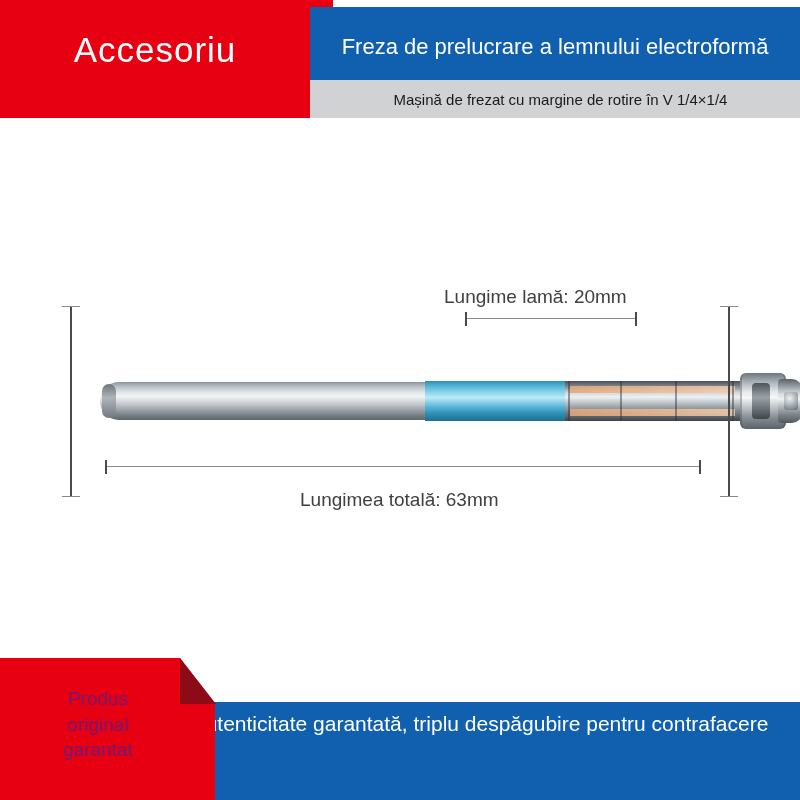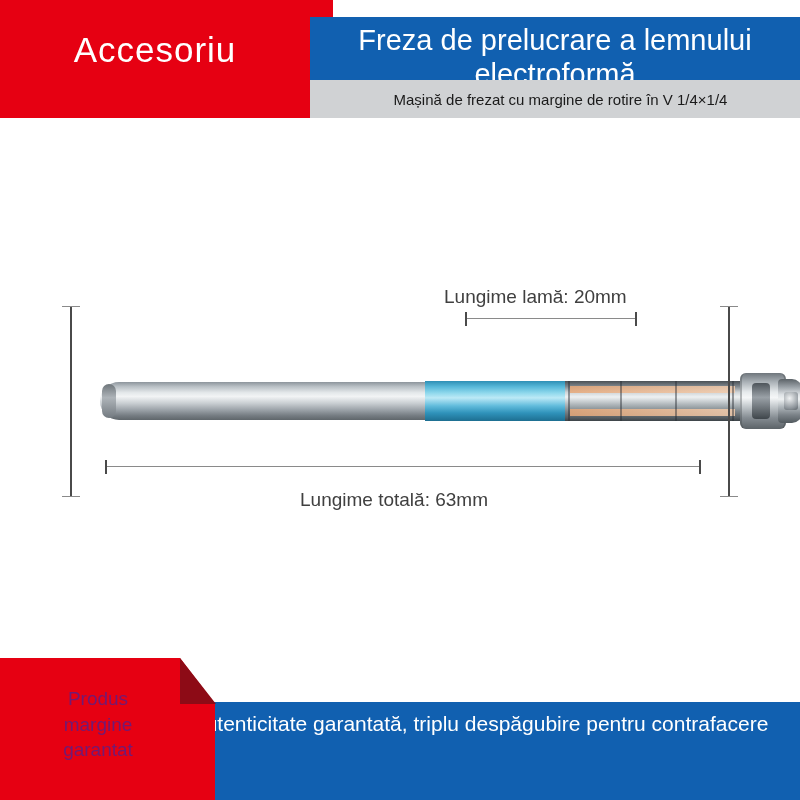--- a/index.html
+++ b/index.html
@@ -34,31 +34,31 @@
     left: 0;
     top: 30px;
     width: 310px;
     text-align: center;
     color: #ffffff;
     font-size: 35px;
     letter-spacing: 1px;
   }
   .header-blue {
     position: absolute;
-    left: 310px; top: 17px;
+    left: 310px; top: 7px;
     width: 490px;
     height: 80px;
     background: #1160b0;
     color: #ffffff;
     display: flex;
     align-items: center;
     justify-content: center;
     text-align: center;
     line-height: 1.18;
-    font-size: 29px;
+    font-size: 22px;
   }
   .header-sub {
     position: absolute;
     left: 310px;
     top: 80px;
     width: 501px;
     height: 38px;
     background: #d0d2d4;
     color: #1a1a1a;
     display: flex;
@@ -296,34 +296,34 @@
   </div>
 
   <div class="meas-label blade-label">Lungime lamă: 20mm</div>
   <div class="hline" style="left:465px; top:200px; width:171px;"></div>
   <div class="vtick" style="left:465px; top:194px; height:14px;"></div>
   <div class="vtick" style="left:635px; top:194px; height:14px;"></div>
 
   <div class="hline" style="left:105px; top:348px; width:595px;"></div>
   <div class="vtick" style="left:105px; top:342px; height:14px;"></div>
   <div class="vtick" style="left:699px; top:342px; height:14px;"></div>
-  <div class="meas-label total-label">Lungime totală: 63mm</div>
+  <div class="meas-label total-label">Lungimea totală: 63mm</div>
 
   <div class="vline" style="left:70px; top:188px; height:190px; width:2px; background:#4a4a4a;"></div>
   <div class="hline" style="left:62px; top:188px; width:18px;"></div>
   <div class="hline" style="left:62px; top:378px; width:18px;"></div>
 
   <div class="vline" style="left:728px; top:188px; height:190px; width:2px; background:#4a4a4a;"></div>
   <div class="hline" style="left:720px; top:188px; width:18px;"></div>
   <div class="hline" style="left:720px; top:378px; width:18px;"></div>
 </div>
 
 <div class="footer">
   <div class="footer-blue"></div>
   <div class="footer-blue-text">Autenticitate garantată, triplu despăgubire pentru contrafacere</div>
   <div class="footer-red"></div>
   <div class="footer-red-dark"></div>
   <div class="footer-red-text">
     <div>Produs</div>
-    <div>margine</div>
+    <div>original</div>
     <div>garantat</div>
   </div>
 </div>
 
 </body></html>

